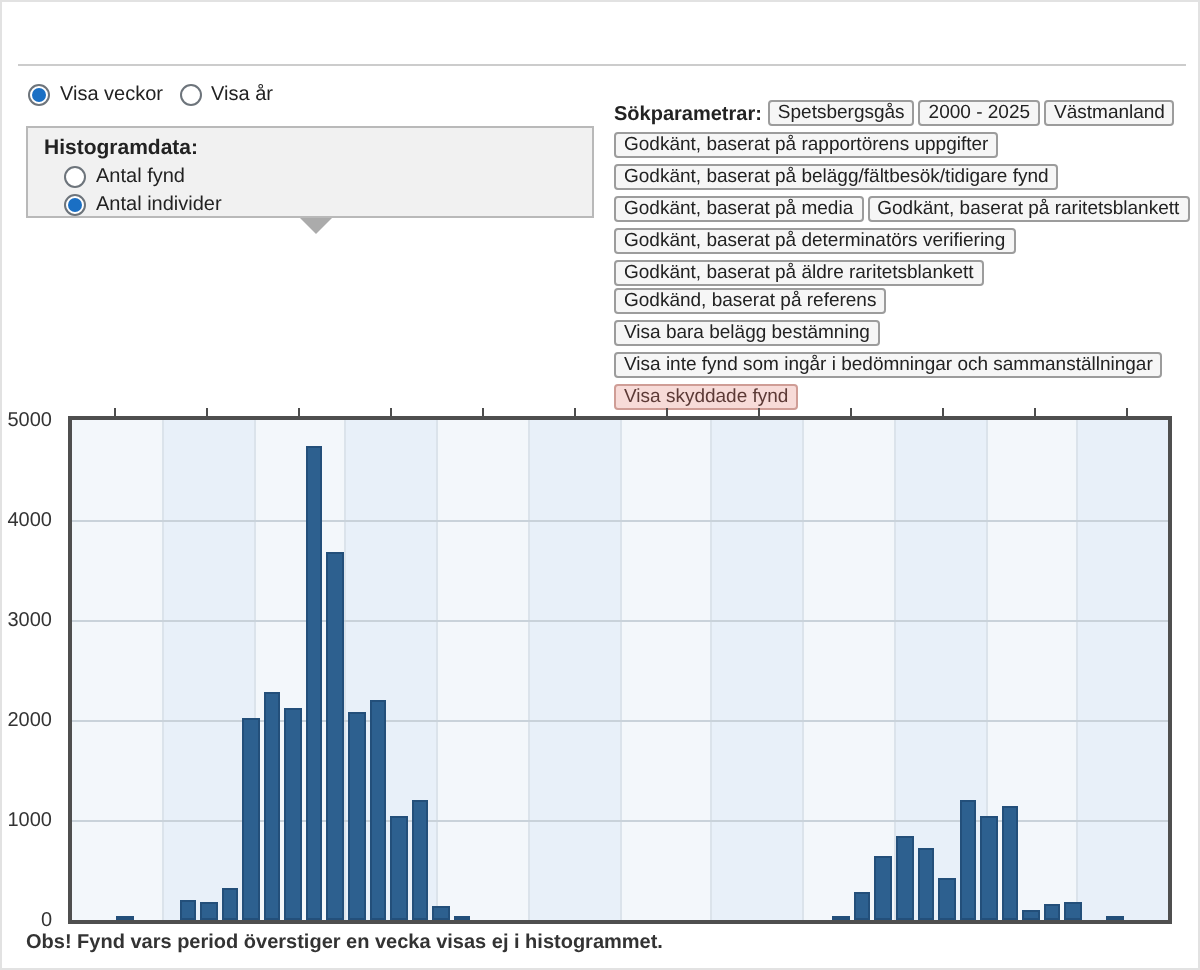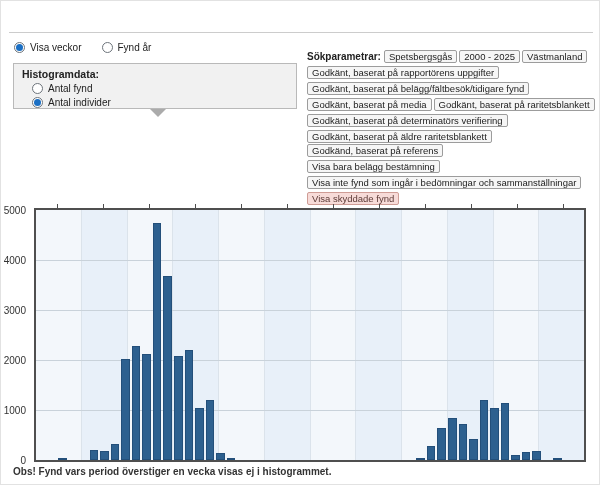--- a/index.html
+++ b/index.html
@@ -1,21 +1,21 @@
 <!DOCTYPE html>
 <html><head>
 <meta charset="utf-8">
 <style>
   html,body{margin:0;padding:0;background:#fff;}
   body{font-family:"Liberation Sans",sans-serif;}
   .page{position:relative;width:600px;height:485px;background:#fff;border:1px solid #e2e2e2;box-sizing:border-box;overflow:hidden;}
   .title{position:absolute;left:13px;top:6px;font-size:18px;color:#2b2b2b;font-weight:400;}
   .rule{position:absolute;left:8px;right:6px;top:31px;border-top:1px solid #ccc;}
 
-  .view-toggle{position:absolute;left:13px;top:41px;display:flex;gap:20px;align-items:center;font-size:10px;color:#222;text-align:right;}
+  .view-toggle{position:absolute;left:13px;top:41px;display:flex;gap:8px;align-items:center;font-size:10px;color:#222;text-align:right;}
   .radio-item{display:inline-flex;align-items:center;gap:5px;}
   .radio{width:11px;height:11px;border-radius:50%;border:1px solid #6d747b;background:#fff;box-sizing:border-box;position:relative;flex:0 0 auto;}
   .radio.sel::after{content:"";position:absolute;left:1px;top:1px;right:1px;bottom:1px;border-radius:50%;background:#1a6fc4;}
 
   .histo-box{position:absolute;left:12px;top:62px;width:284px;height:46px;background:#f1f1f1;border:1px solid #b9b9b9;box-sizing:border-box;padding:4px 8px 0 8px;}
   .histo-label{font-size:10.5px;font-weight:bold;color:#222;}
   .histo-options .radio-item{display:flex;margin:3px 0 0 10px;font-size:10px;color:#222;}
   .pointer{position:absolute;left:149px;top:108px;width:0;height:0;border-left:8px solid transparent;border-right:8px solid transparent;border-top:8px solid #ababab;}
 
   .right-panel{position:absolute;left:306px;top:49px;width:292px;font-size:9.5px;color:#222;}
@@ -48,21 +48,21 @@
 <div class="page">
   <div class="rule"></div>
 
   <div class="view-toggle">
       <span class="radio-item">
         <span class="radio sel"></span>
         <span>Visa veckor</span>
       </span>
       <span class="radio-item">
         <span class="radio"></span>
-        <span>Fynd år</span>
+        <span>Visa år</span>
       </span>
     </div>
 
   <div class="histo-box">
     <div class="histo-label">Histogramdata:</div>
     <div class="histo-options">
         <span class="radio-item">
           <span class="radio"></span>
           <span>Antal fynd</span>
         </span>

